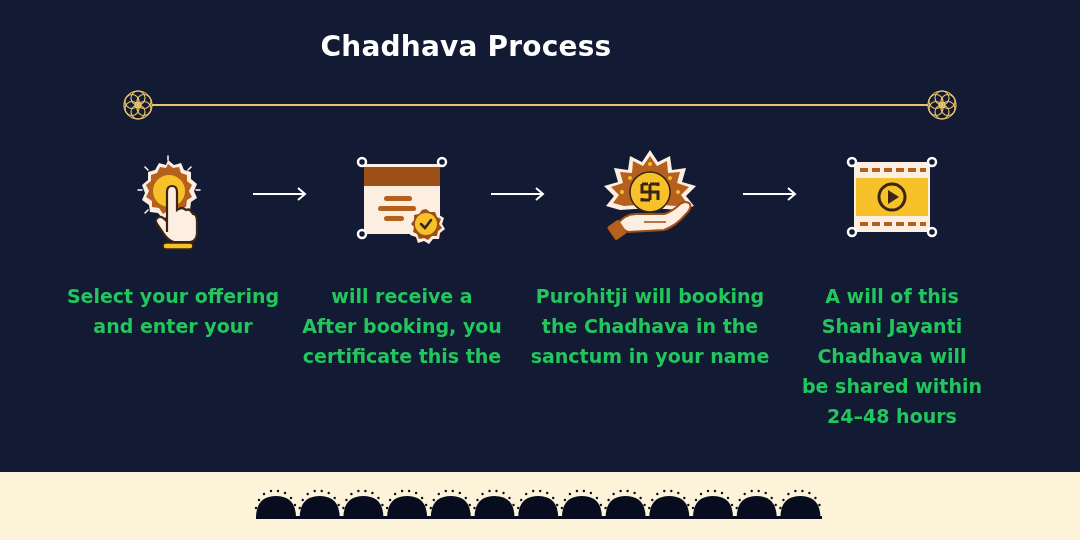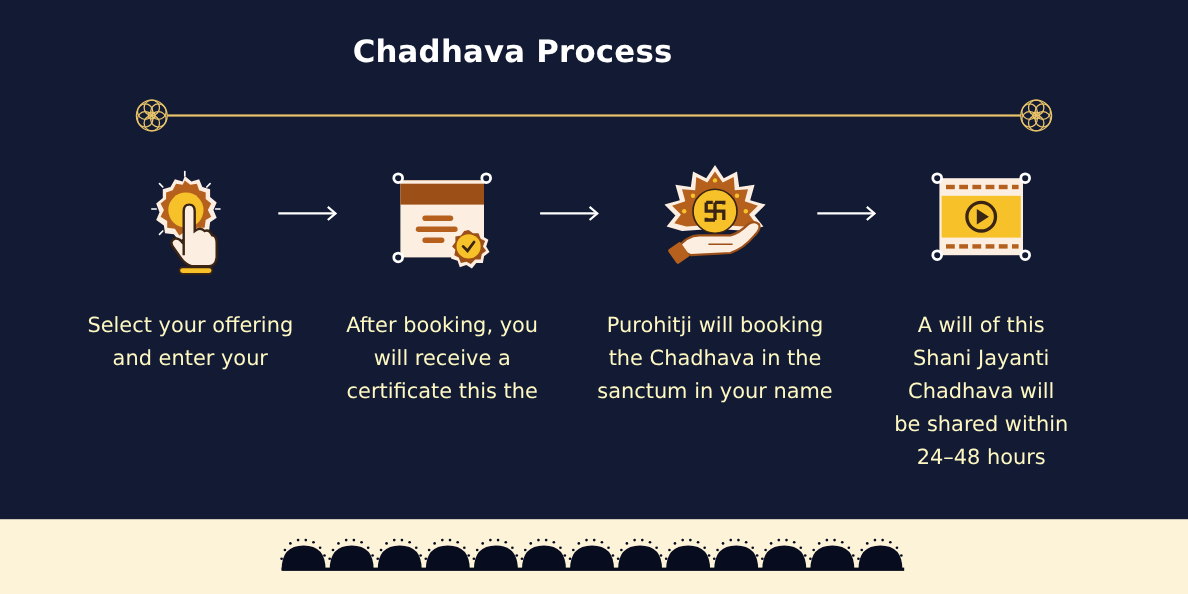--- a/index.html
+++ b/index.html
@@ -4,21 +4,21 @@
 <style>
   html, body { margin:0; padding:0; }
   body { width:1080px; height:540px; overflow:hidden; background:#131a33; font-family:"DejaVu Sans", sans-serif; position:relative; }
   .top { position:absolute; left:0; top:0; width:1080px; height:472px; background:#131a33; }
   .bottom { position:absolute; left:0; top:472px; width:1080px; height:68px; background:#fdf3d8; }
   .title { position:absolute; left:0; top:30px; width:932px; text-align:center; color:#ffffff; font-size:28px; font-weight:bold; letter-spacing:0.2px; }
   .divider { position:absolute; left:152px; top:104px; width:776px; height:2px; background:#e9c46a; }
   .mandala { position:absolute; width:32px; height:32px; top:89px; }
   .icon { position:absolute; }
   .arrow { position:absolute; }
-  .step-text { position:absolute; color:#fef9c3; font-size:19px; font-weight:normal; line-height:30px; text-align:center; width:240px; }
+  .step-text { position:absolute; color:#22c55e; font-size:19px; font-weight:bold; line-height:30px; text-align:center; width:240px; }
   .scallops { position:absolute; left:254px; top:488px; }
 </style>
 </head>
 <body>
 
 <div class="top"></div>
 <div class="bottom"></div>
 
 <div class="title">Chadhava Process</div>
 
@@ -149,22 +149,22 @@
     <circle cx="8" cy="76" r="4"></circle>
       <circle cx="88" cy="76" r="4"></circle>
   </g>
 </svg>
 
 <div class="step-text" style="left:53px;top:281px">
   <div>Select your offering</div>
   <div>and enter your</div>
 </div>
 <div class="step-text" style="left:282px;top:281px">
+  <div>will receive a</div>
   <div>After booking, you</div>
-  <div>will receive a</div>
   <div>certificate this the</div>
 </div>
 <div class="step-text" style="left:530px;top:281px">
   <div>Purohitji will booking</div>
   <div>the Chadhava in the</div>
   <div>sanctum in your name</div>
 </div>
 <div class="step-text" style="left:772px;top:281px">
   <div>A will of this</div>
   <div>Shani Jayanti</div>

